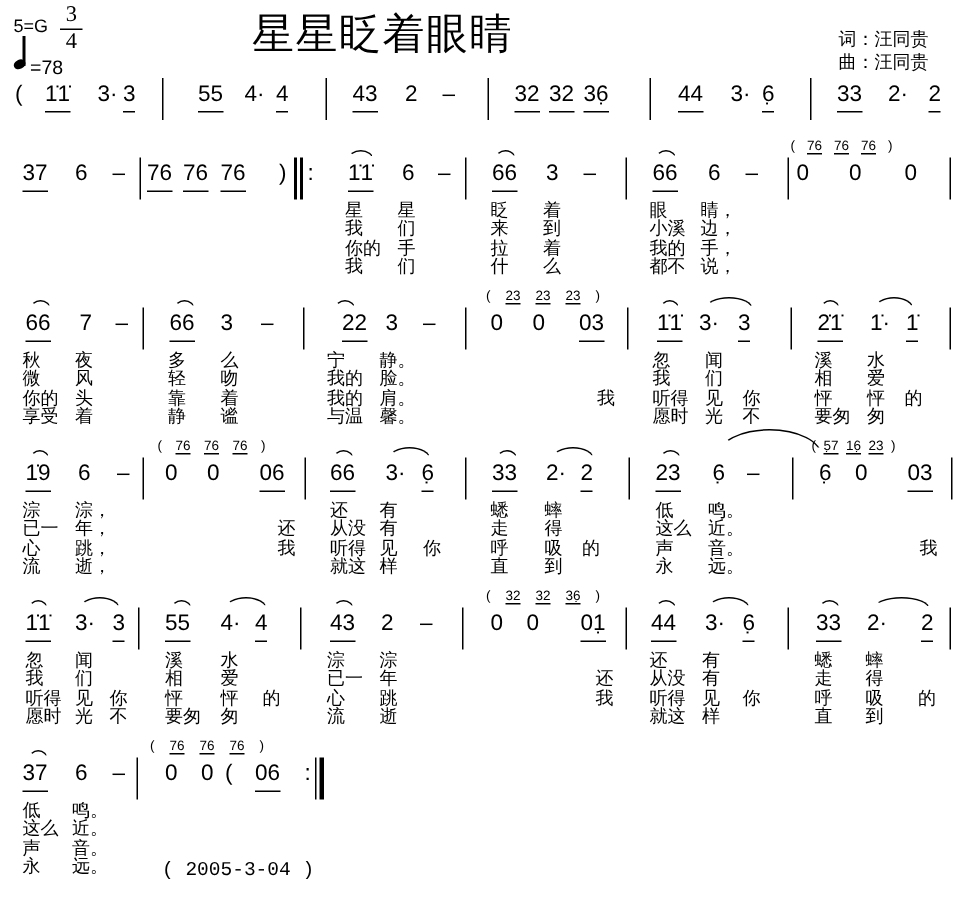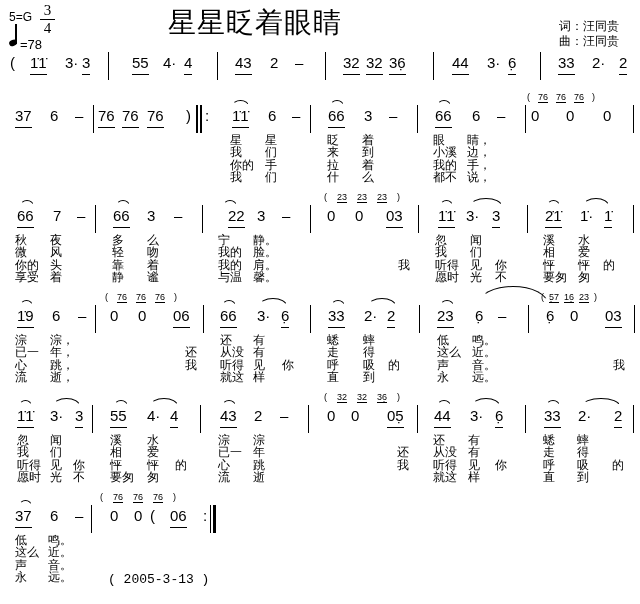--- a/index.html
+++ b/index.html
@@ -349,21 +349,21 @@
   <div class="bar" style="left:308px"></div>
   <div class="ann" style="left:324px;gap:10px">
     <span>(</span>
     <span class="g">32</span>
     <span class="g">32</span>
     <span class="g">36̣</span>
     <span>)</span>
   </div>
   <span class="n" style="left:327px">0</span>
   <span class="n" style="left:351px">0</span>
-  <span class="n u" style="left:387px">05̣</span>
+  <span class="n u" style="left:387px">01̣</span>
   <div class="bar" style="left:417px"></div>
   <div class="arc" style="left:437px;width:14px"></div>
   <span class="n u" style="left:434px">44</span>
   <div class="arc big" style="left:472px;width:28px"></div>
   <span class="n" style="left:470px">3·</span>
   <span class="n u" style="left:495px">6̣</span>
   <div class="bar" style="left:525px"></div>
   <div class="arc" style="left:546px;width:14px"></div>
   <span class="n u" style="left:544px">33</span>
   <div class="arc big" style="left:582px;width:38px"></div>
@@ -453,13 +453,13 @@
   <div class="ly" style="left:15px">低
 这么
 声
 永</div>
   <div class="ly" style="left:48px">鸣。
 近。
 音。
 远。</div>
 </div>
 
-<div class="abs footer">( 2005-3-13 )</div>
+<div class="abs footer">( 2005-3-04 )</div>
 
 </body></html>

